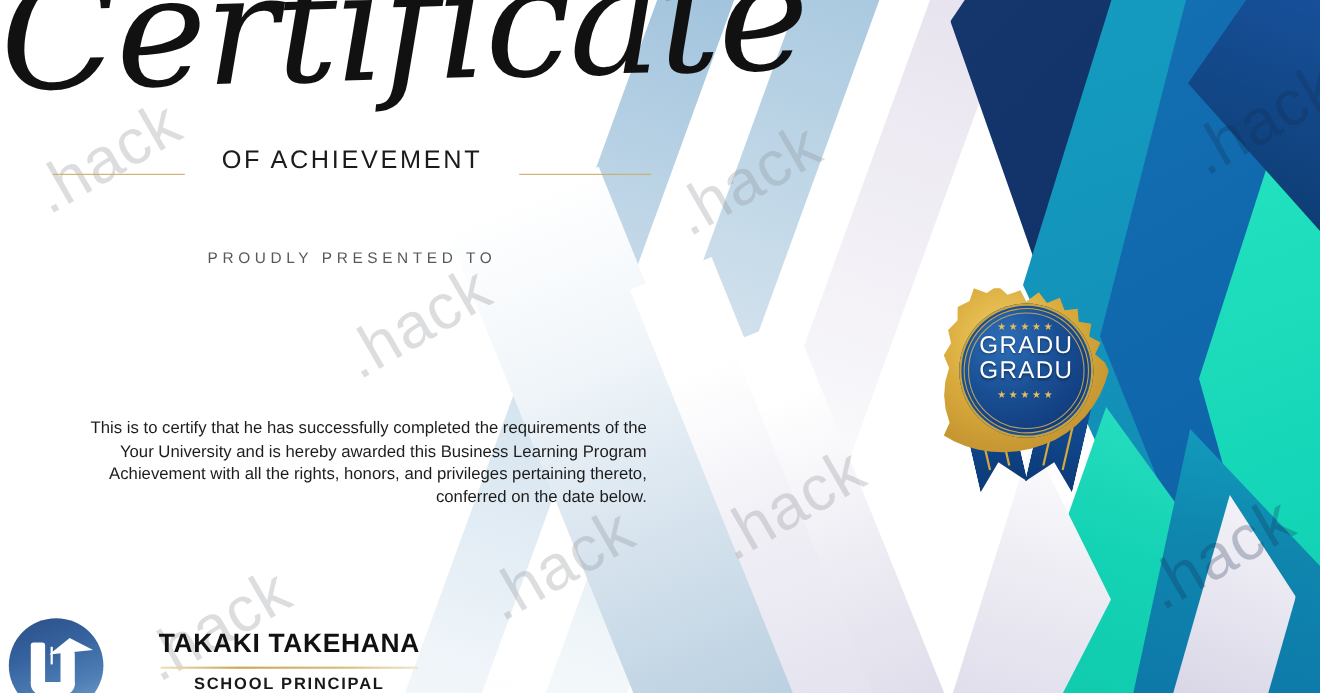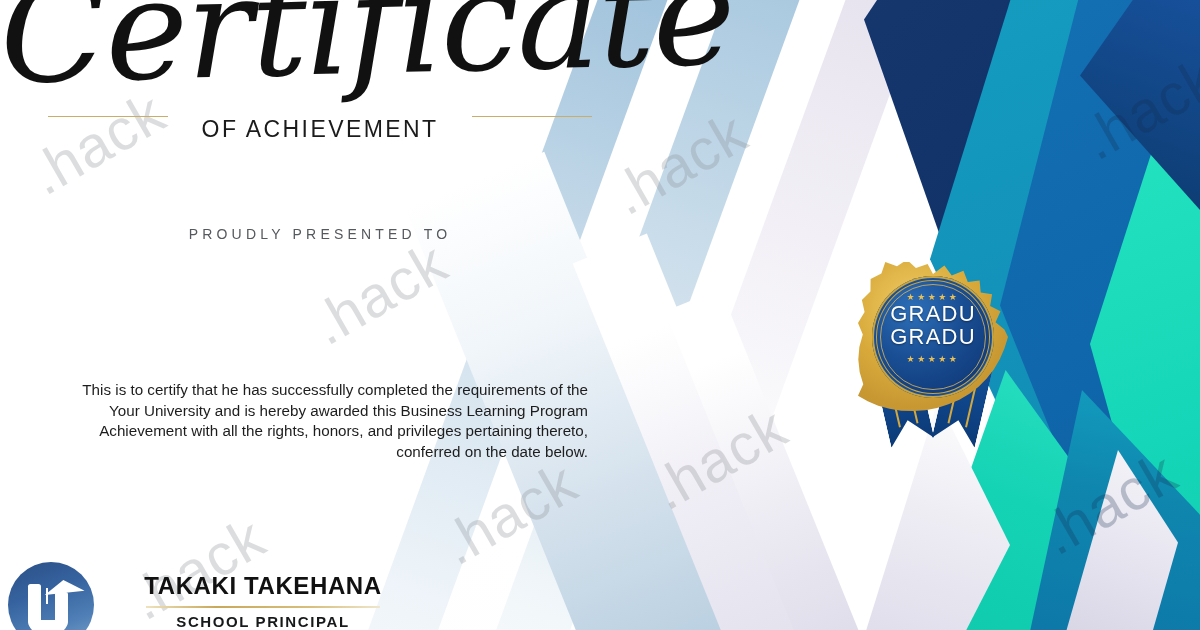--- a/index.html
+++ b/index.html
@@ -136,25 +136,25 @@
     font-weight: 400;
     font-size: 140px;
     line-height: 1;
     color: #111111;
     letter-spacing: -2px;
     transform: rotate(-1.5deg);
   }
 
   #subtitle-row {
     position: absolute;
-    top: 116px;
+    top: 132px;
     left: 0;
     width: 640px;
     display: flex;
-    align-items: flex-start;
+    align-items: flex-end;
     justify-content: center;
     gap: 34px;
   }
   .rule-gold {
     height: 1px;
     background: #c9ad6a;
     flex: 0 0 120px;
   }
   #subtitle {
     font-size: 23px;

